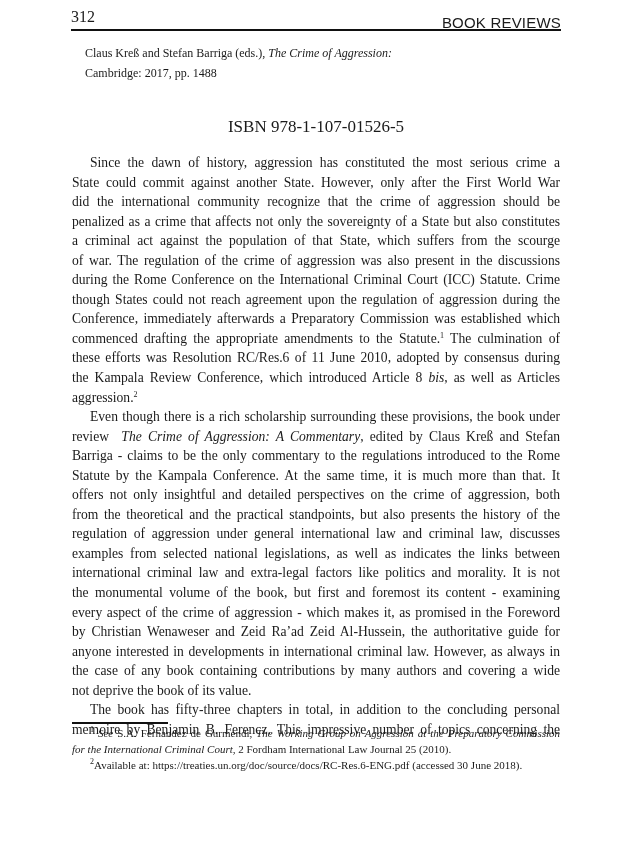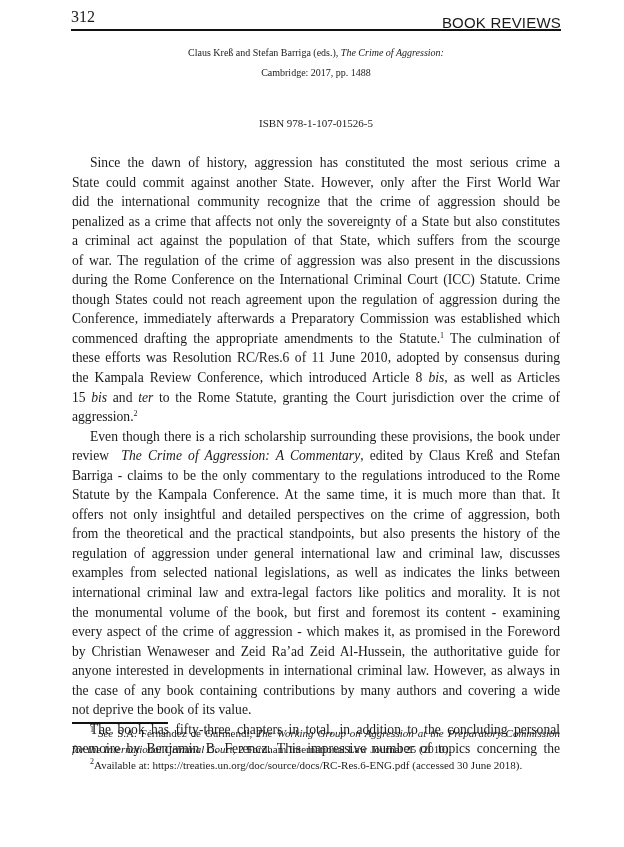--- a/index.html
+++ b/index.html
@@ -3,23 +3,23 @@
 <meta charset="utf-8">
 <style>
   html, body { margin: 0; padding: 0; background: #ffffff; }
   body { width: 624px; height: 847px; position: relative; overflow: hidden;
          font-family: "Liberation Serif", "DejaVu Serif", serif; color: #1a1a1a; }
   .running-head { position: absolute; left: 71px; top: 0; width: 490px; height: 17px;
                   border-bottom: 2px solid #111; margin-top: 12px; }
   .page-num { position: absolute; left: 0; top: -4px; font-size: 16px; }
   .section-title { position: absolute; right: 0; top: 2px; font-family: Liberation Sans, sans-serif;
                    font-size: 15px; letter-spacing: 0.2px; }
-  .title-block { position: absolute; left: 71px; width: 490px; top: 43px; text-align: center;
-                 font-size: 10px; line-height: 20px; }
-  .isbn { position: absolute; left: 71px; width: 490px; top: 117px; text-align: center; font-size: 11px; }
+  .title-block { position: absolute; left: 85px; width: 490px; top: 43px; text-align: left;
+                 font-size: 12px; line-height: 20px; }
+  .isbn { position: absolute; left: 71px; width: 490px; top: 117px; text-align: center; font-size: 17px; }
   .body { position: absolute; left: 72px; width: 488px; top: 153px; font-size: 13.6px; }
   .line { height: 19.55px; line-height: 19.55px; white-space: nowrap; text-align: justify;
           text-align-last: justify; overflow: hidden; font-family: Liberation Serif, serif; }
   .line.last { text-align-last: left; }
   .line.indent { padding-left: 18px; }
   sup { font-size: 8px; line-height: 0; vertical-align: 5px; }
   .fn-rule { position: absolute; left: 72px; top: 722px; width: 96px; height: 2px; background: #111; }
   .footnotes { position: absolute; left: 72px; top: 725px; width: 488px; font-size: 11px; }
   .fn-line { height: 16px; line-height: 16px; white-space: nowrap; text-align: justify; text-align-last: justify; overflow: hidden; }
   .fn-line.last { text-align-last: left; }
@@ -46,21 +46,20 @@
   <div class="line">did the international community recognize that the crime of aggression should be</div>
   <div class="line">penalized as a crime that affects not only the sovereignty of a State but also constitutes</div>
   <div class="line">a criminal act against the population of that State, which suffers from the scourge</div>
   <div class="line">of war. The regulation of the crime of aggression was also present in the discussions</div>
   <div class="line">during the Rome Conference on the International Criminal Court (ICC) Statute. Crime</div>
   <div class="line">though States could not reach agreement upon the regulation of aggression during the</div>
   <div class="line">Conference, immediately afterwards a Preparatory Commission was established which</div>
   <div class="line"><span>commenced drafting the appropriate amendments to the Statute.</span><sup>1</sup><span> The culmination of</span></div>
   <div class="line">these efforts was Resolution RC/Res.6 of 11 June 2010, adopted by consensus during</div>
   <div class="line"><span>the Kampala Review Conference, which introduced Article 8 </span><i>bis</i><span>, as well as Articles</span></div>
-  <div class="line"><span>15 </span><i>bis</i><span> and </span><i>ter</i><span> to the Rome Statute, granting the Court jurisdiction over the crime of</span></div>
   <div class="line last"><span>aggression.</span><sup>2</sup></div>
   <div class="line indent">Even though there is a rich scholarship surrounding these provisions, the book under</div>
   <div class="line"><span style="white-space:pre">review  </span><i>The Crime of Aggression: A Commentary</i><span>, edited by Claus Kreß and Stefan</span></div>
   <div class="line">Barriga - claims to be the only commentary to the regulations introduced to the Rome</div>
   <div class="line">Statute by the Kampala Conference. At the same time, it is much more than that. It</div>
   <div class="line">offers not only insightful and detailed perspectives on the crime of aggression, both</div>
   <div class="line">from the theoretical and the practical standpoints, but also presents the history of the</div>
   <div class="line">regulation of aggression under general international law and criminal law, discusses</div>
   <div class="line">examples from selected national legislations, as well as indicates the links between</div>
   <div class="line">international criminal law and extra-legal factors like politics and morality. It is not</div>

